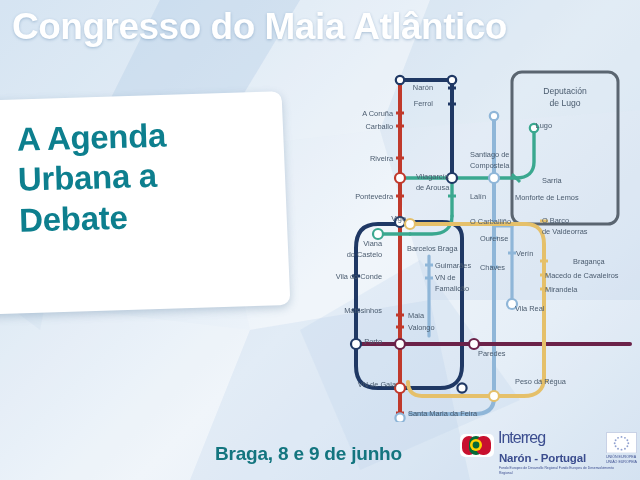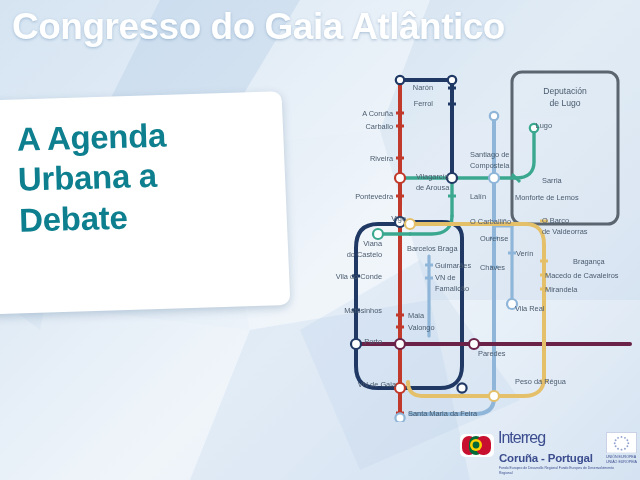--- a/index.html
+++ b/index.html
@@ -83,43 +83,44 @@
       <polygon points="0,120 70,180 40,330 0,300" fill="#c6d9ec" opacity="0.32"></polygon>
       <polygon points="210,150 380,130 430,300 250,330" fill="#ffffff" opacity="0.16"></polygon>
       <polygon points="380,130 640,110 640,300 430,300" fill="#bdd2e8" opacity="0.22"></polygon>
       <polygon points="0,300 250,330 190,480 0,480" fill="#ffffff" opacity="0.14"></polygon>
       <polygon points="250,330 430,300 470,480 190,480" fill="#c2d6ea" opacity="0.26"></polygon>
       <polygon points="430,300 640,300 640,480 470,480" fill="#ffffff" opacity="0.12"></polygon>
       <polygon points="300,330 420,260 520,400 360,470" fill="#b6cde6" opacity="0.22"></polygon>
     </svg>
   </div>
 
-  <div class="title">Congresso do Gaia Atlântico</div>
+  <div class="title">Congresso do Maia Atlântico</div>
 
   <div class="panel"></div>
   <div class="subtitle">
     <div>A Agenda</div>
     <div>Urbana a</div>
     <div>Debate</div>
   </div>
 
 
+  <div class="date">Braga, 8 e 9 de junho</div>
 
   <div class="interreg">
     <div class="ir-flagbox">
       <svg viewBox="0 0 34 23" xmlns="http://www.w3.org/2000/svg">
         <rect x="2" y="2" width="14" height="19" rx="7" fill="#c8102e"></rect>
         <rect x="9" y="2" width="14" height="19" rx="7" fill="#046a38"></rect>
         <rect x="16" y="2" width="15" height="19" rx="7" fill="#c8102e"></rect>
         <circle cx="16" cy="11" r="6" fill="#ffd100"></circle>
         <circle cx="16" cy="11" r="3.4" fill="#046a38"></circle>
       </svg>
     </div>
     <div class="ir-word">Interreg</div>
-    <div class="ir-sub">Coruña - Portugal</div>
+    <div class="ir-sub">Narón - Portugal</div>
     <div class="ir-fine">Fondo Europeo de Desarrollo Regional
 Fundo Europeu de Desenvolvimento Regional</div>
     <div class="ir-eu">
       <svg viewBox="0 0 31 21" xmlns="http://www.w3.org/2000/svg">
         <rect width="31" height="21" fill="#ffffff"></rect>
         <g fill="#8fa0d0">
           <circle cx="15.5" cy="4.2" r="1"></circle>
             <circle cx="19.2" cy="5.2" r="1"></circle>
           <circle cx="21.8" cy="7.8" r="1"></circle>
             <circle cx="22.8" cy="11" r="1"></circle>

